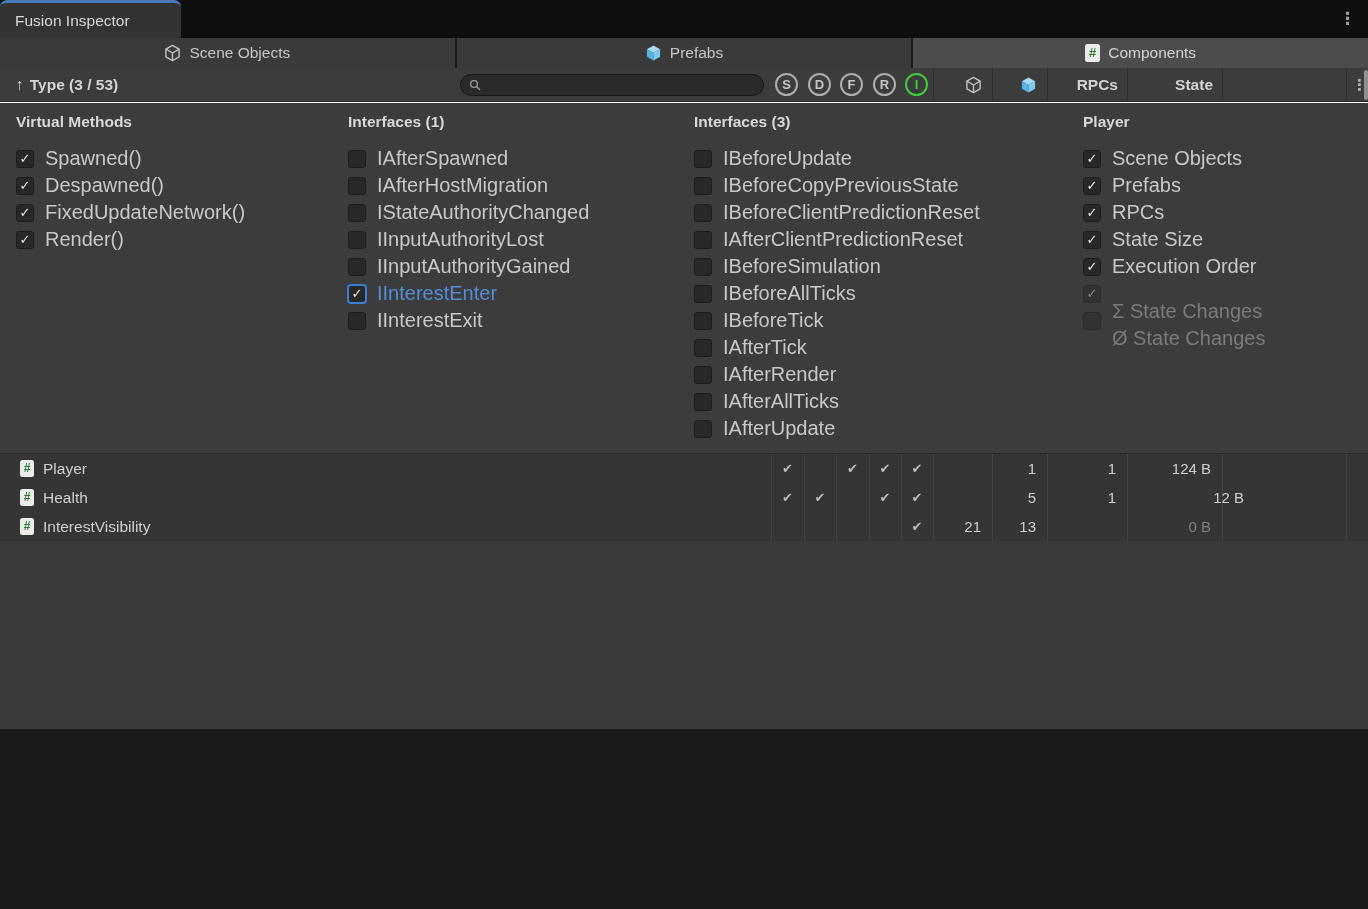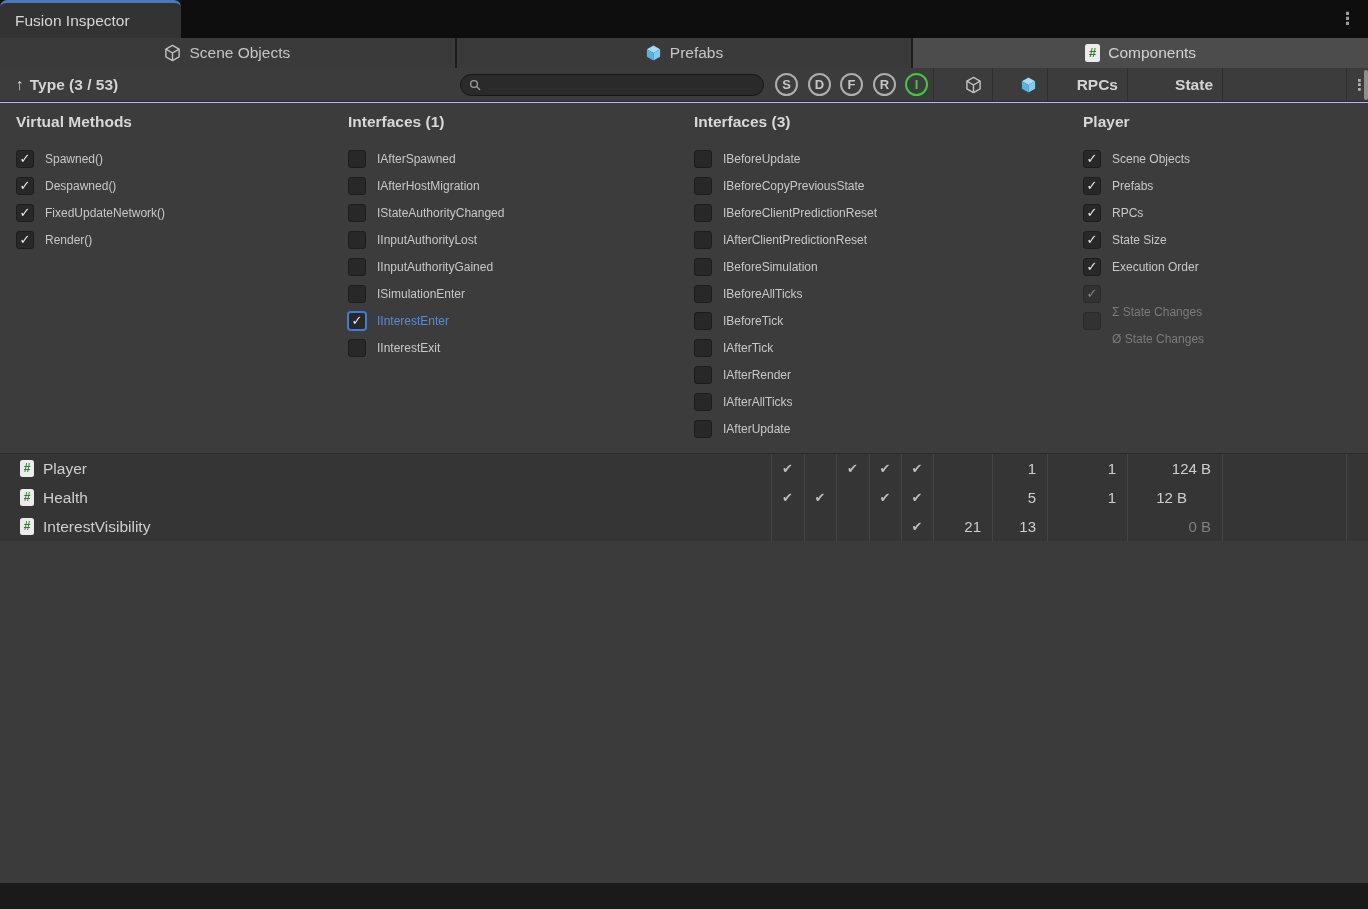--- a/index.html
+++ b/index.html
@@ -1,18 +1,18 @@
 <!DOCTYPE html>
 <html><head>
 <meta charset="utf-8">
 <style>
   html,body{margin:0;padding:0;background:#1a1a1a;}
-  .stage{position:relative;width:1368px;height:883px;overflow:hidden;
+  .stage{position:relative;width:1368px;height:729px;overflow:hidden;
          font-family:"Liberation Sans","DejaVu Sans",sans-serif;
-         background:#c4b5fd;-webkit-font-smoothing:antialiased;}
+         background:#ffffff;-webkit-font-smoothing:antialiased;}
   
   .titlebar{position:absolute;left:0;top:0;width:1368px;height:38px;background:#0e0e0e;}
   .wintab{position:absolute;left:0;top:0;width:181px;height:38px;background:#333333;
           border-top:3px solid #4a7ab8;border-radius:7px 7px 0 0;box-sizing:border-box;
           display:flex;align-items:center;padding-left:15px;color:#d6d6d6;font-size:15.5px;}
   .titlebar-kebab{position:absolute;right:12px;top:7px;color:#9d9d9d;font-size:17px;
           font-weight:bold;letter-spacing:0;line-height:24px;cursor:default;}
   
   .tabstrip{position:absolute;left:0;top:38px;width:1368px;height:30px;background:#1c1c1c;
             display:flex;gap:2px;}
@@ -49,21 +49,21 @@
   .filter-col{position:absolute;top:0;}
   .filter-col:nth-child(1){left:16px;}
   .filter-col:nth-child(2){left:348px;}
   .filter-col:nth-child(3){left:694px;}
   .filter-col:nth-child(4){left:1083px;}
   .fc-title{color:#d8d8d8;font-size:15.5px;font-weight:bold;margin:10px 0 14px 0;}
   .chk-item{display:flex;align-items:center;height:27px;gap:11px;cursor:default;}
   .chk{width:18px;height:18px;border-radius:3px;background:#282828;border:1px solid #1d1d1d;
        box-sizing:border-box;color:#ececec;font-size:13px;font-weight:bold;line-height:15px;
        text-align:center;flex:0 0 auto;}
-  .chk-item .lbl{color:#c8c8c8;font-size:12px;}
+  .chk-item .lbl{color:#c8c8c8;font-size:20px;}
   .chk-item.highlight .lbl{color:#548dd8;}
   .chk-item.highlight .chk{border:1px solid #3d7dd8;box-shadow:0 0 0 1px #3d7dd8;}
   .chk-item.disabled .lbl{color:#7b7b7b;margin-top:36px;}
   .chk-item.disabled .chk{background:#323232;border-color:#2a2a2a;color:#8a8a8a;}
   
   .rows-area{position:absolute;left:0;top:453px;width:1368px;height:87px;background:#353535;
              border-top:1px solid #2a2a2a;border-bottom:1px solid #2a2a2a;box-sizing:content-box;}
   .gridline{position:absolute;top:0;width:1px;height:87px;background:#444444;}
   .trow{position:absolute;left:0;width:1368px;height:29px;}
   .rowname{position:absolute;left:20px;top:0;height:29px;display:flex;align-items:center;gap:9px;
@@ -212,24 +212,20 @@
           <span class="chk"></span>
           <span class="lbl">IStateAuthorityChanged</span>
         </div>
         <div class="chk-item">
           <span class="chk"></span>
           <span class="lbl">IInputAuthorityLost</span>
         </div>
         <div class="chk-item">
           <span class="chk"></span>
           <span class="lbl">IInputAuthorityGained</span>
-        </div>
-        <div class="chk-item">
-          <span class="chk"></span>
-          <span class="lbl">ISimulationEnter</span>
         </div>
         <div class="chk-item highlight">
           <span class="chk">✓</span>
           <span class="lbl">IInterestEnter</span>
         </div>
         <div class="chk-item">
           <span class="chk"></span>
           <span class="lbl">IInterestExit</span>
         </div>
       </div>
@@ -347,21 +343,21 @@
           <span>Health</span>
         </div>
         <span class="fcell" style="left: 771px; width: 33px;">✔</span>
         <span class="fcell" style="left: 804px; width: 32px;">✔</span>
         <span class="fcell" style="left: 836px; width: 33px;"></span>
         <span class="fcell" style="left: 869px; width: 32px;">✔</span>
         <span class="fcell" style="left: 901px; width: 32px;">✔</span>
         <span class="vcell" style="left: 933px; width: 59px;"></span>
         <span class="vcell" style="left: 992px; width: 55px;">5</span>
         <span class="vcell" style="left: 1047px; width: 80px;">1</span>
-        <span class="vcell" style="left: 1103px; width: 95px;">12 B</span>
+        <span class="vcell" style="left: 1160px; width: 95px;">12 B</span>
         <span class="vcell" style="left: 1222px; width: 124px;"></span>
       </div>
       <div class="trow" style="top: 58px;">
         <div class="rowname">
           <span class="scripticon">#</span>
           <span>InterestVisibility</span>
         </div>
         <span class="fcell" style="left: 771px; width: 33px;"></span>
         <span class="fcell" style="left: 804px; width: 32px;"></span>
         <span class="fcell" style="left: 836px; width: 33px;"></span>

